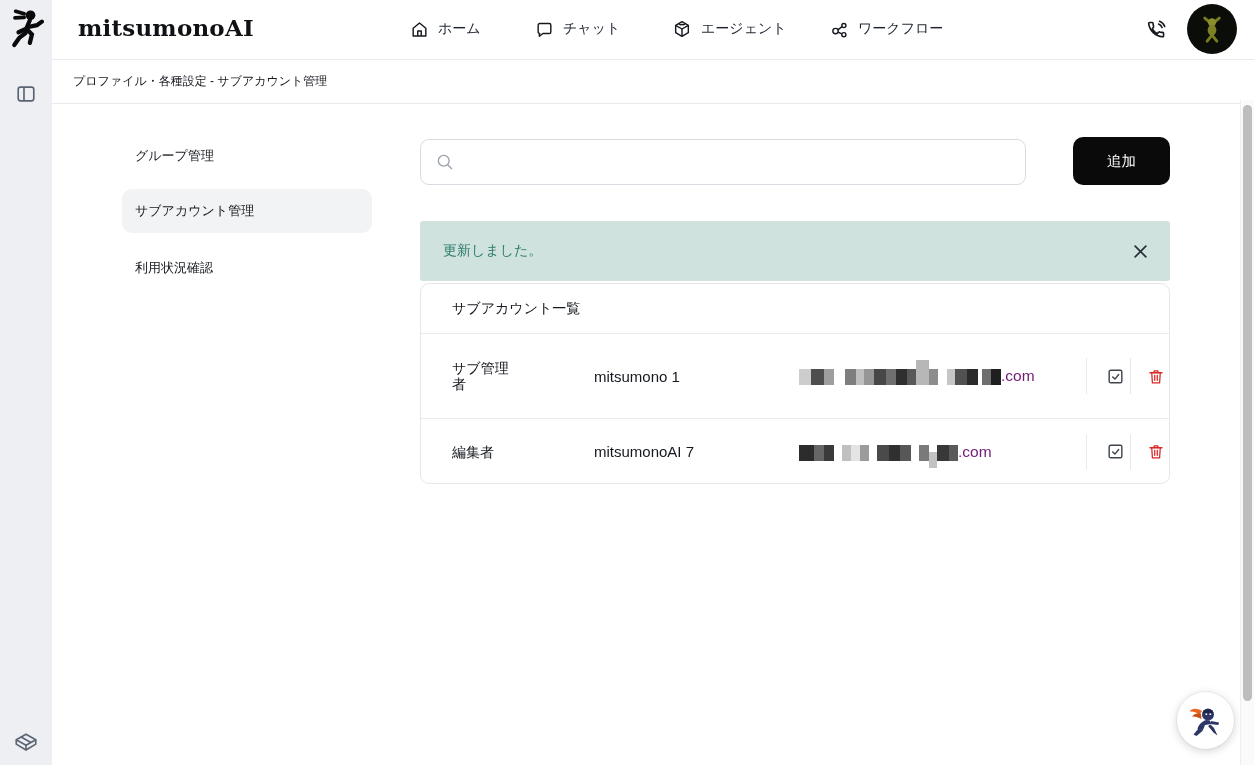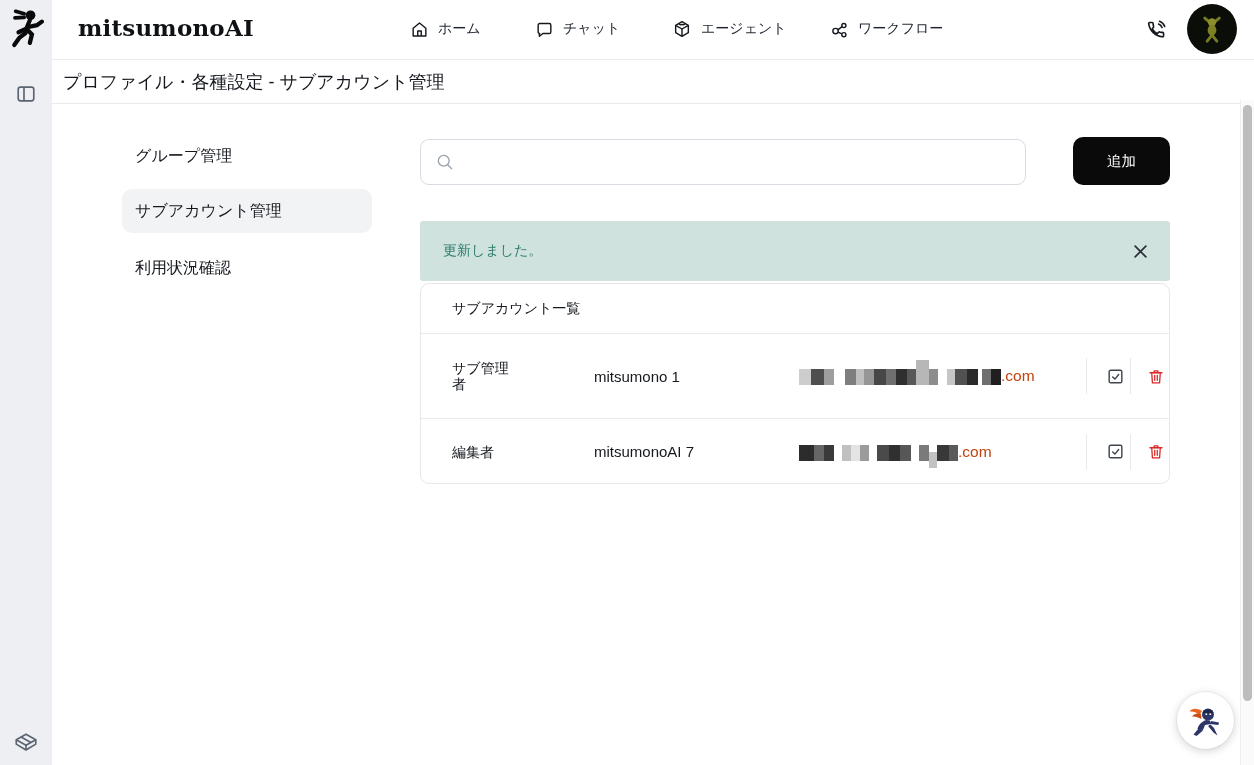--- a/index.html
+++ b/index.html
@@ -17,24 +17,24 @@
   .topbar { position:absolute; left:52px; top:0; width:1202px; height:60px; background:#fff; border-bottom:1px solid #e8eaed; }
   .brand-title { position:absolute; left:26px; top:14px; font-family:"DejaVu Serif","Liberation Serif",serif; font-size:23px; font-weight:600; color:#0f1115; letter-spacing:.2px; }
   .nav-item { position:absolute; top:13px; height:32px; display:flex; align-items:center; gap:9px; font-size:14px; color:#1f2430; cursor:pointer; white-space:nowrap; }
   .nav-item svg { display:block; }
   .ni-0 { left:358px; } .ni-1 { left:483px; } .ni-2 { left:620px; } .ni-3 { left:778px; }
   .phone-btn { position:absolute; left:1089px; top:16px; width:28px; height:28px; border:none; background:none; cursor:pointer; display:flex; align-items:center; justify-content:center; }
   .avatar { position:absolute; left:1135px; top:4px; width:50px; height:50px; border-radius:50%; background:#0b0d08; overflow:hidden; cursor:pointer; display:flex; align-items:center; justify-content:center; }
 
   
   .crumbbar { position:absolute; left:52px; top:60px; width:1202px; height:44px; background:#fff; border-bottom:1px solid #e8eaed; display:flex; align-items:center; }
-  .crumbbar span { margin-left:11px; font-size:18px; color:#15181e; }
-
-  
-  .menu-item { position:absolute; left:122px; width:250px; height:44px; border-radius:10px; display:flex; align-items:center; font-size:16px; color:#15181e; cursor:pointer; padding-left:13px; }
+  .crumbbar span { margin-left:21px; font-size:12px; color:#15181e; }
+
+  
+  .menu-item { position:absolute; left:122px; width:250px; height:44px; border-radius:10px; display:flex; align-items:center; font-size:13px; color:#15181e; cursor:pointer; padding-left:13px; }
   .menu-item.active { background:#f1f3f4; }
   .mi-0 { top:134px; } .mi-1 { top:189px; } .mi-2 { top:246px; }
 
   
   .search-wrap { position:absolute; left:420px; top:139px; width:606px; height:46px; border:1px solid #d8dce2; border-radius:9px; background:#fff; display:flex; align-items:center; }
   .search-wrap svg { margin-left:14px; flex:none; }
   .search-input { border:none; outline:none; background:none; flex:1; height:100%; font-size:15px; padding:0 12px; color:#111; }
   .add-btn { position:absolute; left:1073px; top:137px; width:97px; height:48px; background:#0a0a0a; color:#fff; font-size:14.5px; border:none; border-radius:10px; cursor:pointer; font-family:inherit; }
 
   
@@ -44,21 +44,21 @@
 
   
   .card { position:absolute; left:420px; top:283px; width:750px; height:201px; border:1px solid #e5e7eb; border-radius:9px; background:#fff; }
   .card-head { height:50px; border-bottom:1px solid #e8eaed; display:flex; align-items:center; }
   .card-head span { margin-left:31px; font-size:14px; color:#15181e; }
   .trow { position:relative; display:flex; align-items:center; border-bottom:1px solid #e8eaed; }
   .trow:last-child { border-bottom:none; }
   .tr-0 { height:85px; } .tr-1 { height:65px; }
   .cell-role { position:absolute; left:31px; width:64px; font-size:14px; color:#15181e; line-height:16px; }
   .cell-name { position:absolute; left:173px; font-size:15px; color:#15181e; }
-  .cell-email { position:absolute; left:378px; display:flex; align-items:flex-end; font-size:15.5px; color:#c2410c; }
+  .cell-email { position:absolute; left:378px; display:flex; align-items:flex-end; font-size:15.5px; color:#701a75; }
   .mosaic { display:inline-flex; align-items:flex-end; height:17px; }
   .mosaic i { display:inline-block; height:16px; }
   .vsep { position:absolute; width:1px; height:36px; background:#e8eaed; top:50%; transform:translateY(-50%); }
   .vs-a { left:665px; } .vs-b { left:709px; }
   .row-btn { position:absolute; top:50%; transform:translateY(-50%); width:28px; height:28px; background:none; border:none; cursor:pointer; display:flex; align-items:center; justify-content:center; }
   .edit-btn { left:680px; } .del-btn { left:721px; }
 
   
   .fab { position:absolute; left:1177px; top:692px; width:57px; height:57px; border-radius:50%; background:#fff; border:none; cursor:pointer; box-shadow:0 2px 10px rgba(0,0,0,.18), 0 0 0 1px rgba(0,0,0,.04); display:flex; align-items:center; justify-content:center; }
 

